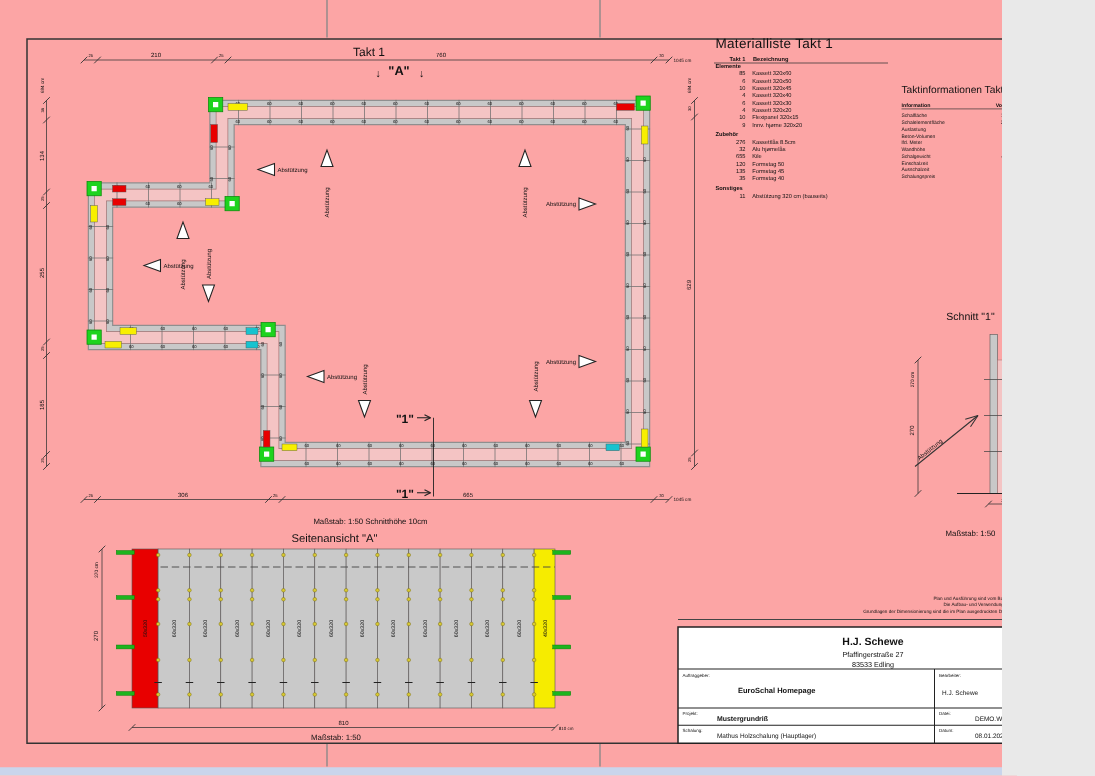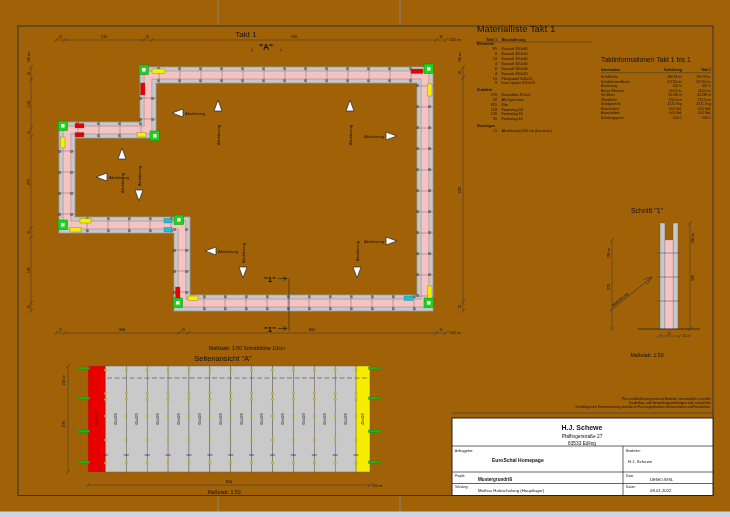--- a/index.html
+++ b/index.html
@@ -1,16 +1,16 @@
 <!DOCTYPE html>
 <html><head>
 <meta charset="utf-8">
 <style>
   html,body{margin:0;padding:0;background:#e9e9e9;}
-  .page{position:relative;width:730px;height:517px;background:#a16207;overflow:hidden;
+  .page{position:relative;width:668px;height:517px;background:#fca5a5;overflow:hidden;
         font-family:"Liberation Sans", sans-serif;}
   svg{position:absolute;left:0;top:0;}
   svg text{font-family:"Liberation Sans","DejaVu Sans",sans-serif;fill:#111;}
 </style>
 </head>
 <body>
 
 <div class="page">
 <svg id="sheet" width="730" height="517" viewBox="0 0 730 517">
 

